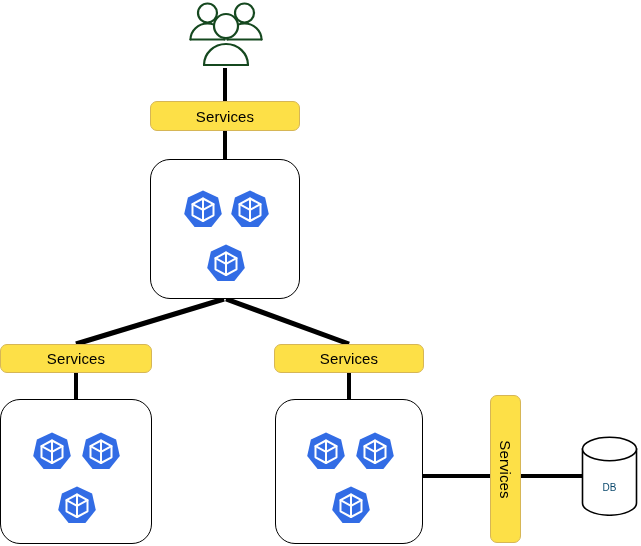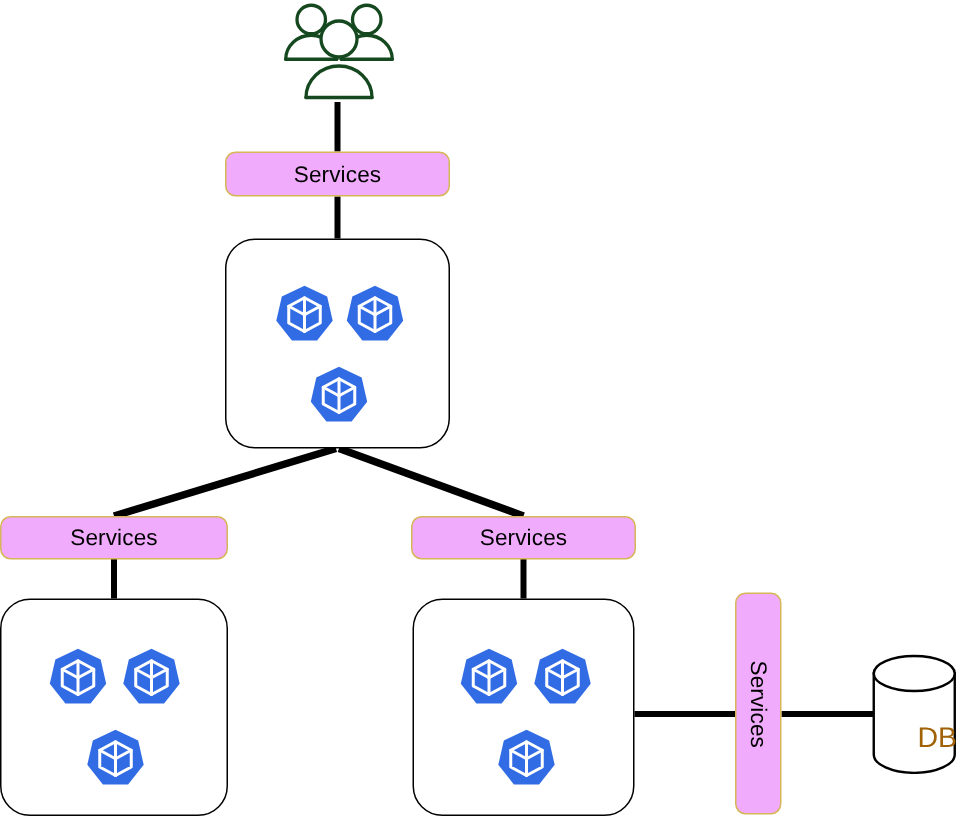--- a/index.html
+++ b/index.html
@@ -24,21 +24,21 @@
     width: 641px;
     height: 546px;
     pointer-events: none;
   }
   .node {
     position: absolute;
     box-sizing: border-box;
   }
   
   .svc-box {
-    background: #f0abfc;
+    background: #fde047;
     border: 1px solid #d6b656;
     border-radius: 7px;
     display: flex;
     align-items: center;
     justify-content: center;
     color: #000000;
     font-size: 15px;
     line-height: 1;
     letter-spacing: 0.1px;
   }
@@ -73,23 +73,23 @@
   .db-node svg {
     display: block;
     width: 100%;
     height: 100%;
   }
   .db-node .db-label {
     position: absolute;
     left: 0;
     right: 0;
     top: 46px;
-    text-align: right;
-    font-size: 19px;
-    color: #a16207;
+    text-align: center;
+    font-size: 10px;
+    color: #0c4a6e;
   }
 </style>
 </head>
 <body>
 
 <div id="canvas">
 
   <svg class="edge-layer" viewBox="0 0 641 546" width="641" height="546">
 
     <line x1="225" y1="68" x2="225" y2="101" stroke="#000000" stroke-width="4"></line>

